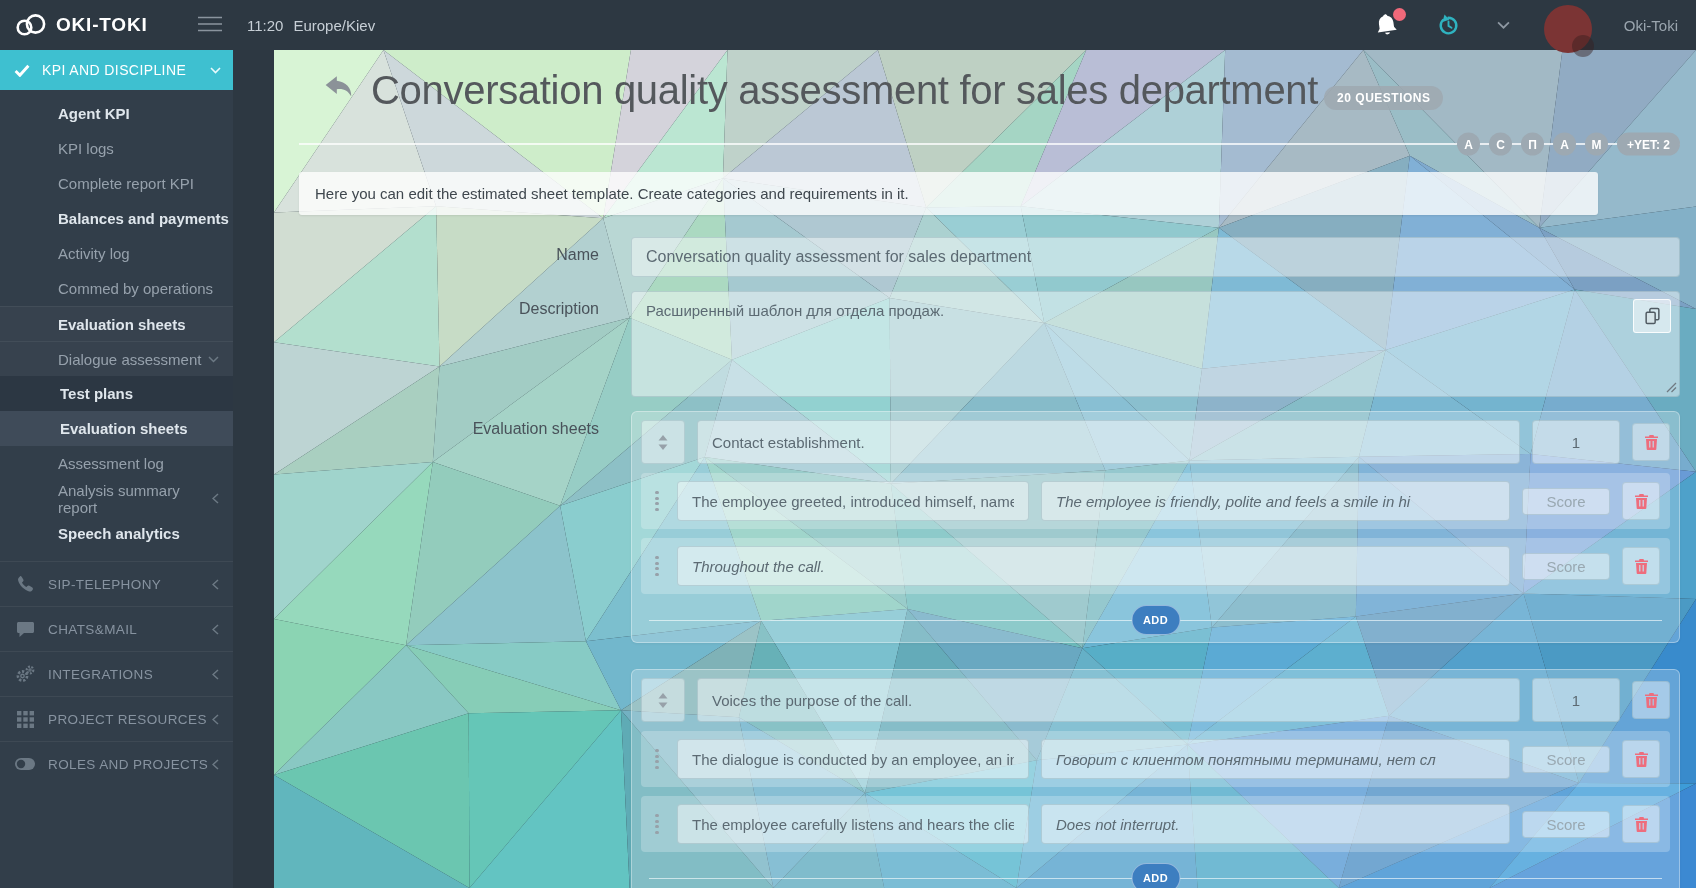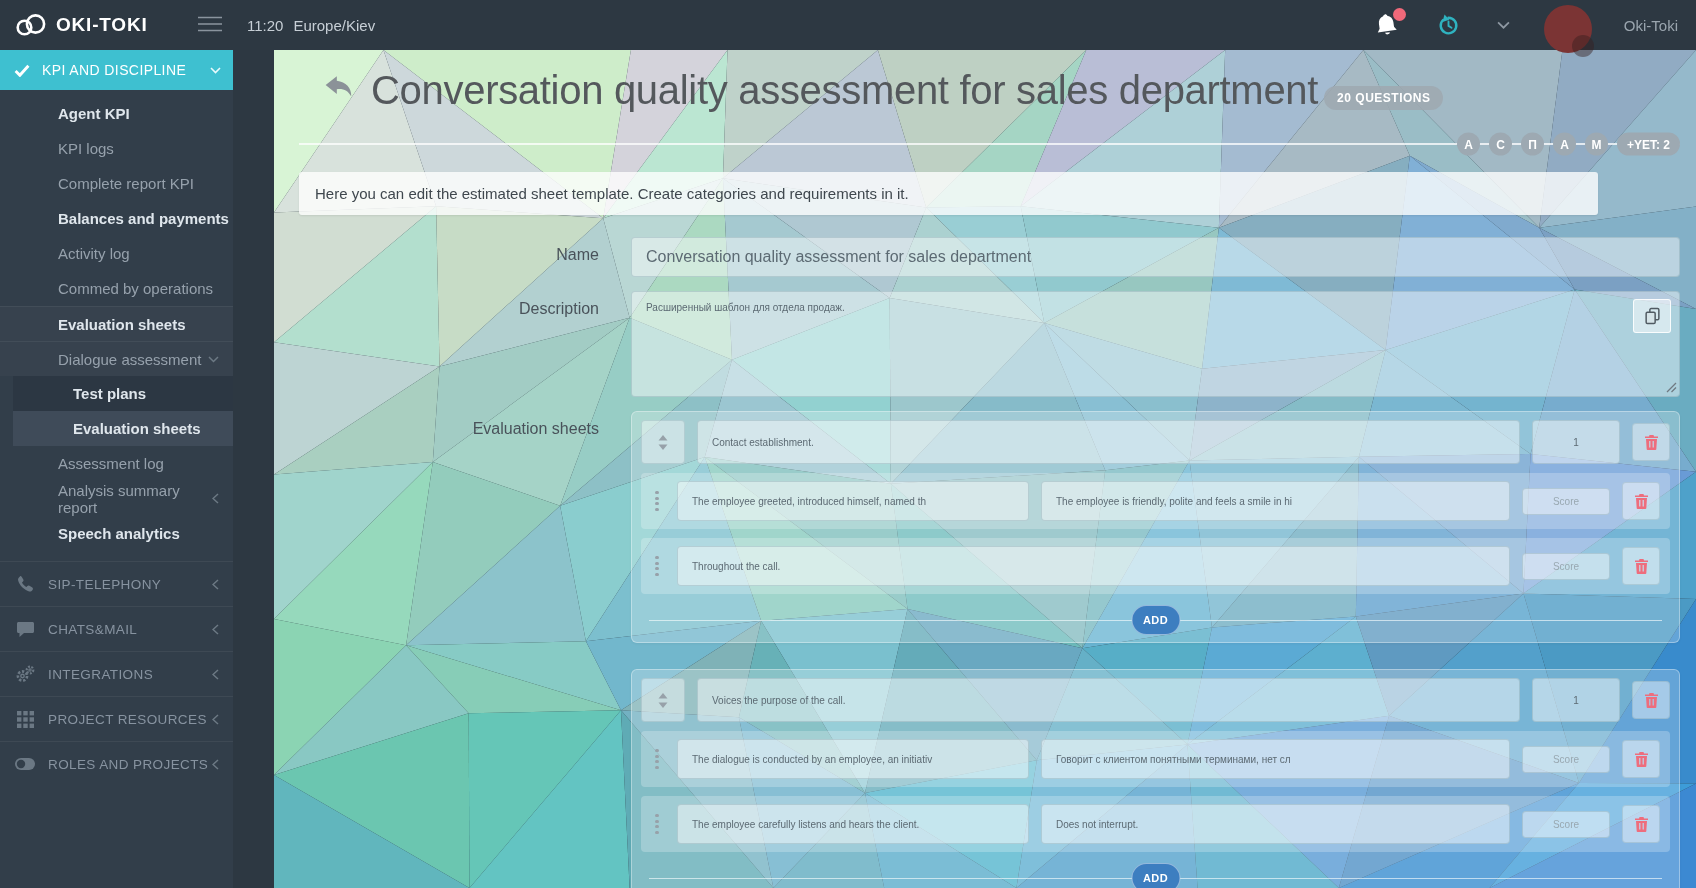--- a/index.html
+++ b/index.html
@@ -23,21 +23,21 @@
   .body{flex:1;display:flex;min-height:0;gap:41px;}
 
   
   .sidebar{flex:0 0 233px;width:233px;background:#323e4a;overflow:hidden;position:relative;z-index:4;}
   .active-section{height:40px;background:var(--accent,#3ec0d0);display:flex;align-items:center;padding:0 12px 0 14px;cursor:pointer;}
   .active-section .lbl{color:#fff;font-size:14px;margin-left:12px;letter-spacing:.4px;}
   .active-section .chev{margin-left:auto;display:flex;}
   .nav-group{margin-top:6px;}
   .nav-item{height:35px;display:flex;align-items:center;padding-left:58px;color:#96a1ac;font-size:15px;cursor:pointer;box-sizing:border-box;}
   .nav-item.b{color:#dfe6ec;font-weight:bold;}
-  .nav-item.ind{padding-left:60px;margin-left:13px;}
+  .nav-item.ind{padding-left:60px;}
   .nav-item.hl1{background:#37424e;border-top:1px solid rgba(255,255,255,.06);}
   .nav-item.dark{background:#2c3743;}
   .nav-item.act{background:#3f4b59;}
   .nav-item .chev{margin-left:auto;margin-right:14px;display:flex;}
   .nav-sections{margin-top:10px;}
   .nav-section{height:45px;display:flex;align-items:center;padding:0 14px;color:#8793a0;font-size:13.5px;letter-spacing:.4px;border-top:1px solid rgba(255,255,255,.06);cursor:pointer;box-sizing:border-box;}
   .nav-section .ic{width:22px;display:flex;justify-content:center;margin-right:12px;}
   .nav-section .chev{margin-left:auto;display:flex;}
 
   
@@ -56,42 +56,42 @@
   .circle-badge{width:23px;height:23px;border-radius:50%;background:#9da9b2;color:#fff;font-size:12px;font-weight:bold;display:flex;align-items:center;justify-content:center;border:none;cursor:pointer;padding:0;}
   .pill-badge{height:23px;border-radius:12px;background:#9da9b2;color:#fff;font-size:12px;font-weight:bold;padding:0 10px;display:flex;align-items:center;border:none;cursor:pointer;white-space:nowrap;}
 
   .alert{margin-top:16px;width:1299px;box-sizing:border-box;background:rgba(255,255,255,.78);border-radius:3px;padding:13px 16px;font-size:15px;color:#3f474e;box-shadow:0 1px 2px rgba(0,0,0,.08);}
 
   .form{margin-top:22px;display:flex;flex-direction:column;gap:14px;}
   .form-row{display:flex;align-items:flex-start;}
   .form-label{flex:0 0 300px;width:300px;text-align:right;margin-right:32px;padding-top:9px;font-size:16px;color:#49525a;}
   .field{flex:1;min-width:0;}
 
-  .inp{background:rgba(255,255,255,.45);border:1px solid rgba(120,155,165,.35);border-radius:4px;font-size:10px;color:#5c6a73;padding:0 14px;box-sizing:border-box;font-family:inherit;outline:none;}
+  .inp{background:rgba(255,255,255,.45);border:1px solid rgba(120,155,165,.35);border-radius:4px;font-size:15px;color:#5c6a73;padding:0 14px;box-sizing:border-box;font-family:inherit;outline:none;}
   .inp::placeholder{color:#99a8b1;}
   .name-inp{width:100%;height:40px;font-size:16px;}
   .ta-wrap{position:relative;flex:1;min-width:0;}
   textarea.inp{width:100%;height:106px;resize:none;padding:10px 14px;display:block;}
   .copy-btn{position:absolute;top:8px;right:9px;width:38px;height:34px;background:rgba(255,255,255,.5);border:1px solid rgba(255,255,255,.85);border-radius:3px;cursor:pointer;display:flex;align-items:center;justify-content:center;}
   .resize-h{position:absolute;right:3px;bottom:4px;display:flex;}
 
   .panels{display:flex;flex-direction:column;gap:26px;flex:1;min-width:0;}
   .panel{background:rgba(255,255,255,.22);border:1px solid rgba(255,255,255,.35);border-radius:6px;padding:8px 9px 6px;display:flex;flex-direction:column;gap:9px;box-shadow:0 1px 3px rgba(0,0,0,.05);}
   .row{display:flex;align-items:center;gap:12px;}
   .sq{background:rgba(255,255,255,.42);border:1px solid rgba(120,155,165,.3);border-radius:4px;cursor:pointer;display:flex;align-items:center;justify-content:center;}
   .drag{flex:0 0 44px;width:44px;height:44px;}
   .trash{flex:0 0 38px;width:38px;height:38px;}
   .cat-inp{flex:1;height:44px;min-width:0;}
   .num{flex:0 0 88px;width:88px;height:27px;text-align:center;}
   .cat .num{height:44px;}
   .crit{background:rgba(255,255,255,.24);border-radius:4px;padding:8px 10px 8px 8px;display:flex;align-items:center;gap:12px;}
   .dots{flex:0 0 16px;display:flex;flex-direction:column;align-items:center;gap:2.5px;cursor:grab;}
   .dots i{width:3.2px;height:3.2px;border-radius:50%;background:#97a1a9;}
   .q-inp{flex:0 0 352px;width:352px;height:40px;}
-  .h-inp{flex:1;height:40px;min-width:0;}
+  .h-inp{flex:1;height:40px;min-width:0;font-style:italic;}
   .add-row{position:relative;height:32px;margin-top:1px;}
   .add-row::before{content:"";position:absolute;left:8px;right:8px;top:50%;height:1px;background:rgba(245,250,252,.65);}
   .add-btn{position:absolute;left:50%;top:50%;transform:translate(-50%,-50%);background:var(--add-btn,#3d7ec0);color:#fff;font-size:11px;font-weight:bold;letter-spacing:.4px;border:1px solid rgba(255,255,255,.45);border-radius:15px;padding:8px 11px;cursor:pointer;font-family:inherit;}
 </style>
 </head>
 <body>
 
 <div class="app">
 
   <div class="topbar">

